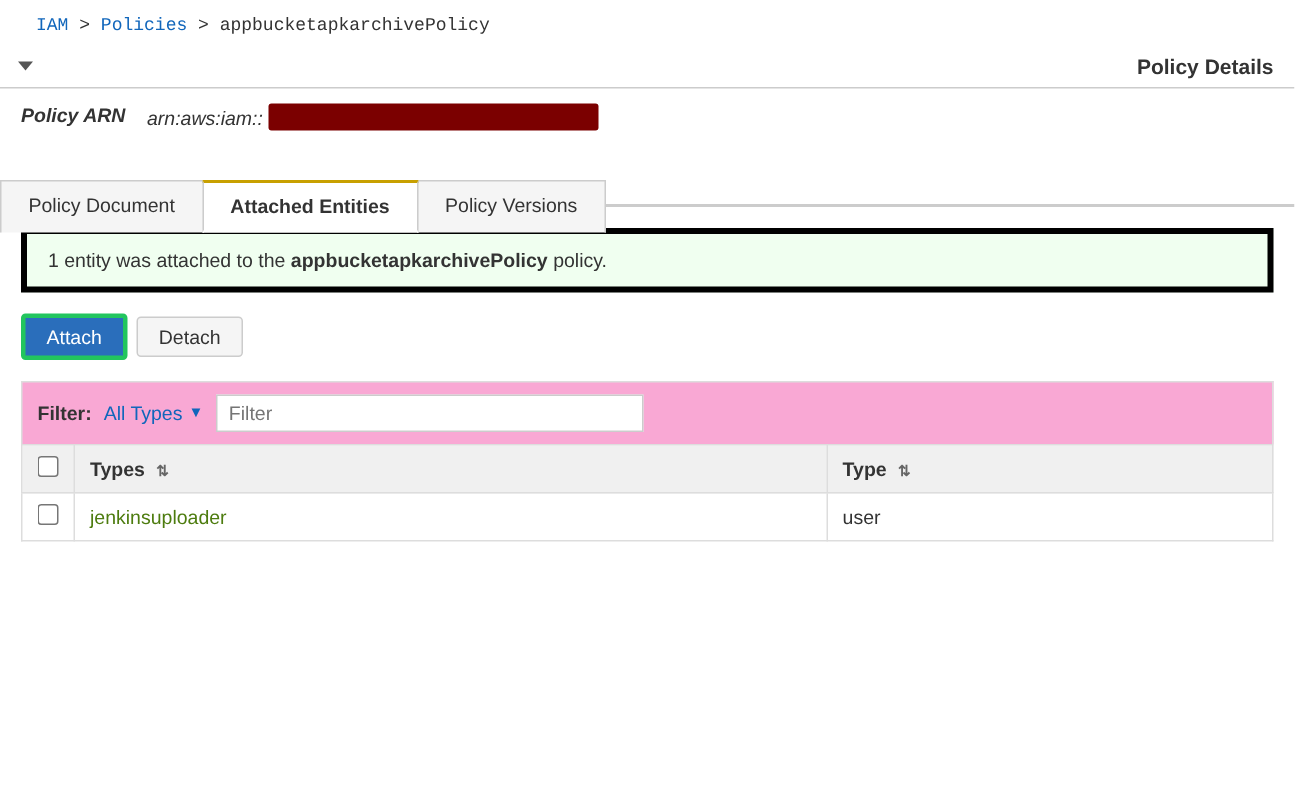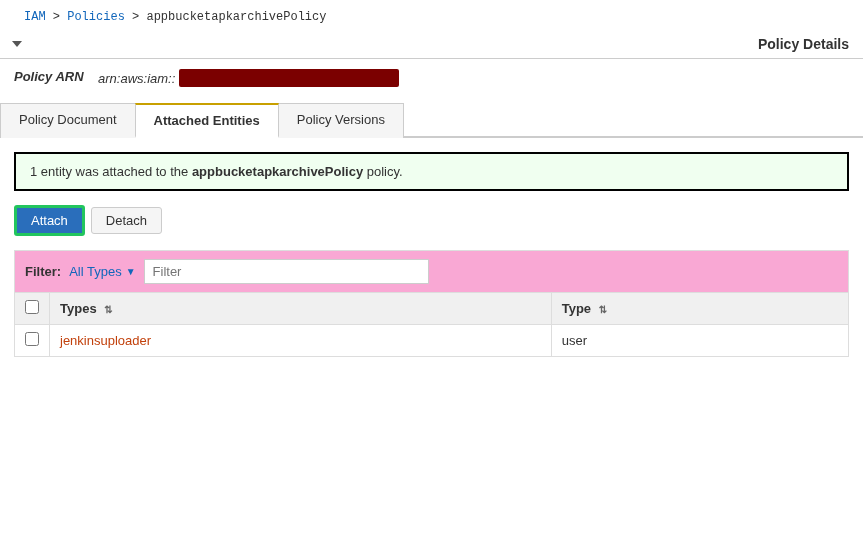--- a/index.html
+++ b/index.html
@@ -86,21 +86,21 @@
     .tab {
       padding: 8px 18px;
       cursor: pointer;
       border: 1px solid #ccc;
       border-bottom: none;
       background: #f5f5f5;
       font-size: 13px;
       color: #333;
       margin-right: -1px;
       position: relative;
-      top: 2px;
+      top: 19px;
     }
     .tab:first-child {
       border-left: 1px solid #ccc;
     }
     .tab.active {
       background: #fff;
       border-top: 2px solid #c8a000;
       border-left: 1px solid #ccc;
       border-right: 1px solid #ccc;
       border-bottom: 2px solid #fff;
@@ -110,21 +110,21 @@
     }
 
     
     .tab-content {
       padding: 14px 14px;
     }
 
     
     .info-message {
       background: #f0fff0;
-      border: 2px solid #000000;
+      border: 4px solid #000000;
       padding: 10px 14px;
       margin-bottom: 14px;
       font-size: 13px;
       color: #333;
     }
     .info-message strong {
       font-weight: bold;
     }
 
     
@@ -212,21 +212,21 @@
     .checkbox-cell {
       width: 32px;
       text-align: center;
     }
     .sort-icon {
       font-size: 10px;
       color: #666;
       margin-left: 4px;
     }
     .link-blue {
-      color: #c2410c;
+      color: #4d7c0f;
       text-decoration: none;
     }
 
     input[type="checkbox"] {
       width: 14px;
       height: 14px;
       cursor: pointer;
     }
   </style>
 </head>

